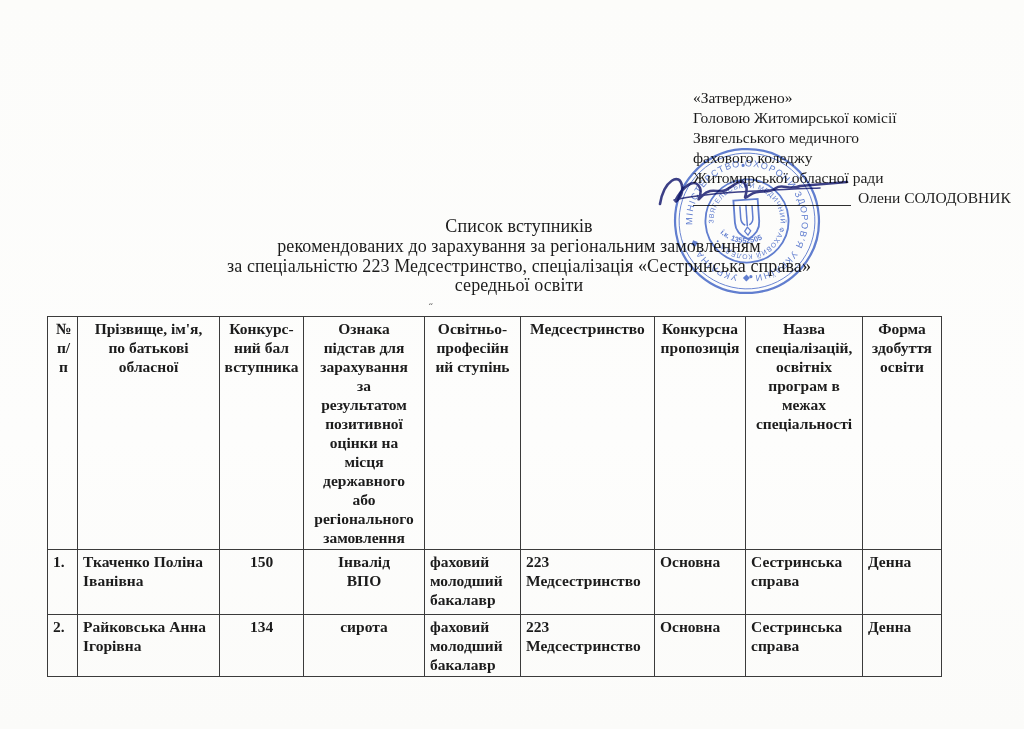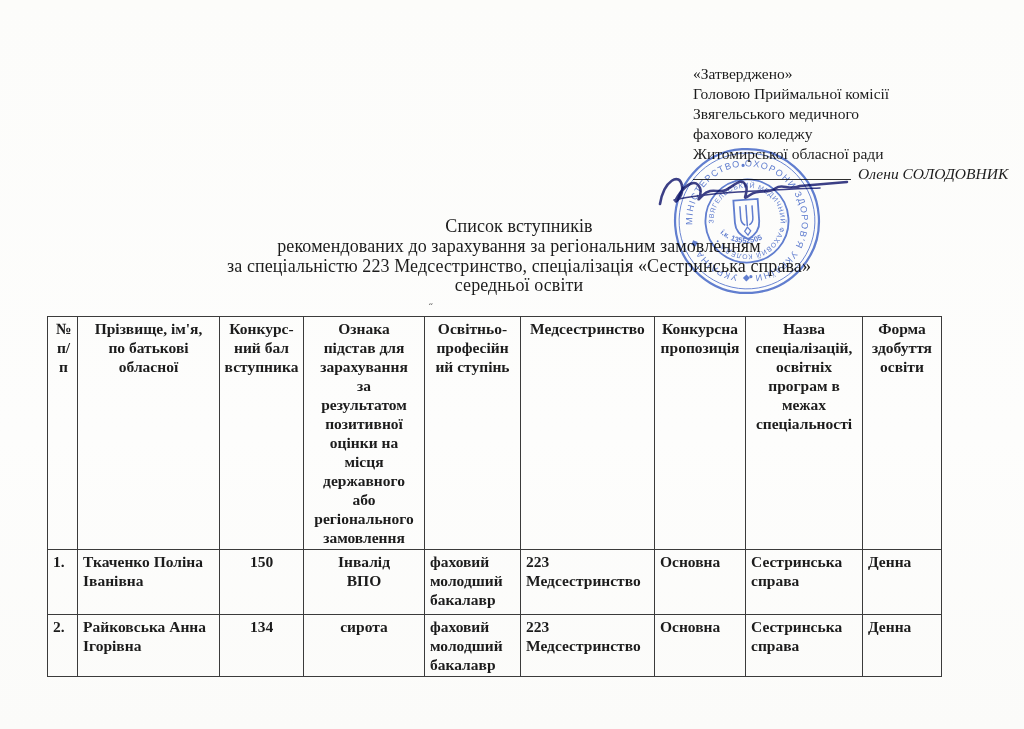--- a/index.html
+++ b/index.html
@@ -6,24 +6,24 @@
   body{
     width:1024px;height:729px;position:relative;overflow:hidden;
     background:#fdfdfc;
     font-family:"Liberation Serif","DejaVu Serif",serif;
     color:#1c1c1c;
   }
   .page{position:absolute;inset:0;background:linear-gradient(180deg,#fcfcfa 0%,#fdfdfc 60%,#fbfbf9 100%);}
 
   
   .approval{
-    position:absolute;left:693px;top:64px;z-index:2;
+    position:absolute;left:693px;top:88px;z-index:2;
     font-size:15.5px;line-height:20px;white-space:nowrap;
   }
-  .sig-row{display:flex;align-items:flex-start;font-style:italic;}
+  .sig-row{display:flex;align-items:center;}
   .sig-underline{display:inline-block;width:158px;height:15px;border-bottom:1.6px solid #2e2e2e;margin-right:7px;}
 
   
   .stamp{
     position:absolute;left:668px;top:145px;width:158px;height:152px;z-index:5;
     opacity:.82;mix-blend-mode:multiply;transform:rotate(-4deg);
   }
   .signature{
     position:absolute;left:650px;top:166px;width:218px;height:50px;z-index:6;
     opacity:.92;mix-blend-mode:multiply;
@@ -55,21 +55,21 @@
   .c-center{text-align:center;}
   .c-left{text-align:left;padding-left:5px !important;}
 </style>
 </head>
 <body>
 
 <div class="page">
 
   <div class="approval">
     <div>«Затверджено»</div>
-    <div>Головою Приймальної комісії</div>
+    <div>Головою Житомирської комісії</div>
     <div>Звягельського медичного</div>
     <div>фахового коледжу</div>
     <div>Житомирської обласної ради</div>
     <div class="sig-row">
       <span class="sig-underline"></span>
       <span>Олени СОЛОДОВНИК</span>
     </div>
   </div>
 
   <svg class="stamp" viewBox="0 0 150 150">

